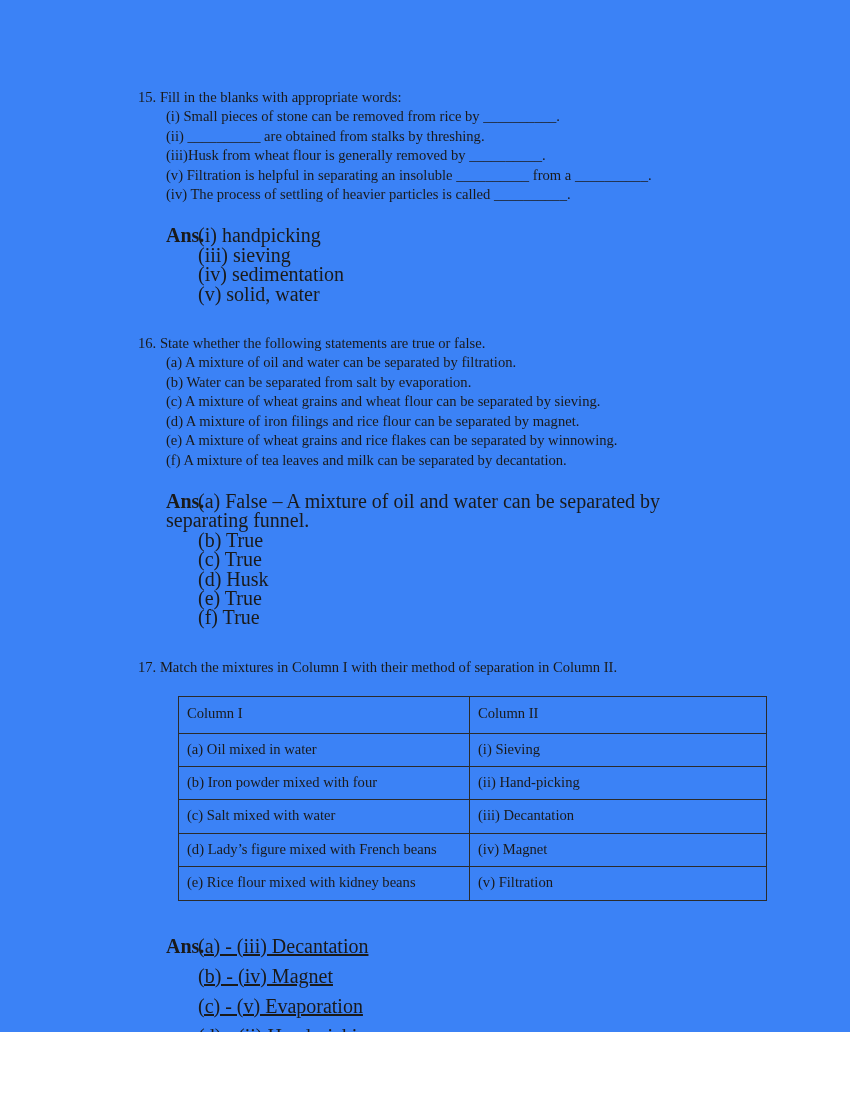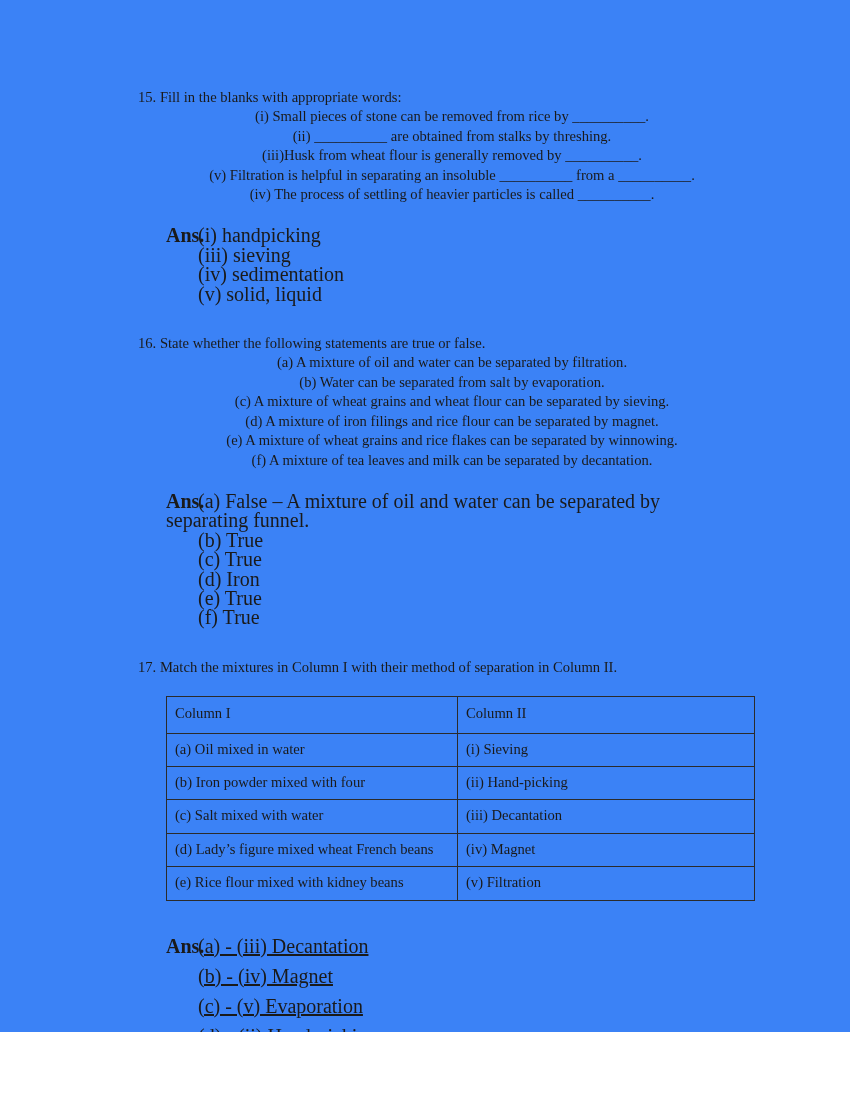--- a/index.html
+++ b/index.html
@@ -35,21 +35,20 @@
     font-size: 14.6px;
     line-height: 19.4px;
     text-indent: -28px;
     padding-left: 28px;
     white-space: pre-wrap;
   }
   .sub-list {
     list-style: none;
     margin: 0;
     padding: 0 0 0 28px;
-    text-align: center;
   }
   .sub-item {
     font-size: 14.6px;
     line-height: 19.4px;
     white-space: pre-wrap;
   }
 
   
   .ans-block {
     padding-left: 28px;
@@ -71,21 +70,21 @@
   .ans-block.spaced .ans-row { line-height: 30px; text-decoration: underline; }
 
   .gap-sm { height: 19px; }
   .gap-md { height: 22px; }
   .gap-lg { height: 30px; }
 
   
   .match-table {
     border-collapse: collapse;
     width: 570px;
-    margin-left: 28px;
+    margin-left: 40px;
     table-layout: fixed;
   }
   .match-table td {
     border: 1px solid #2b2b2b;
     font-size: 14.6px;
     line-height: 19.4px;
     padding: 6px 0 7px 8px;
     vertical-align: top;
   }
   .match-table .col-1 { width: 282px; }
@@ -105,42 +104,42 @@
         <li class="sub-item">(ii) __________ are obtained from stalks by threshing.</li>
         <li class="sub-item">(iii)Husk from wheat flour is generally removed by __________.</li>
         <li class="sub-item">(v) Filtration is helpful in separating an insoluble __________ from a __________.</li>
         <li class="sub-item">(iv) The process of settling of heavier particles is called __________.</li>
       </ul>
       <div class="gap-md"></div>
       <div class="ans-block">
         <div class="ans-row"><span class="ans-tag">Ans.</span><span>(i) handpicking</span></div>
         <div class="ans-row"><span class="ans-pad"></span><span>(iii) sieving</span></div>
         <div class="ans-row"><span class="ans-pad"></span><span>(iv) sedimentation</span></div>
-        <div class="ans-row"><span class="ans-pad"></span><span>(v) solid, liquid</span></div>
+        <div class="ans-row"><span class="ans-pad"></span><span>(v) solid, water</span></div>
       </div>
     </div>
 
     <div class="gap-lg"></div>
 
     <div class="qblock">
       <div class="q-head">16. State whether the following statements are true or false.</div>
       <ul class="sub-list">
         <li class="sub-item">(a) A mixture of oil and water can be separated by filtration.</li>
         <li class="sub-item">(b) Water can be separated from salt by evaporation.</li>
         <li class="sub-item">(c) A mixture of wheat grains and wheat flour can be separated by sieving.</li>
         <li class="sub-item">(d) A mixture of iron filings and rice flour can be separated by magnet.</li>
         <li class="sub-item">(e) A mixture of wheat grains and rice flakes can be separated by winnowing.</li>
         <li class="sub-item">(f) A mixture of tea leaves and milk can be separated by decantation.</li>
       </ul>
       <div class="gap-md"></div>
       <div class="ans-block">
         <div class="ans-row"><span class="ans-tag">Ans.</span><span>(a) False – A mixture of oil and water can be separated by separating funnel.</span></div>
         <div class="ans-row"><span class="ans-pad"></span><span>(b) True</span></div>
         <div class="ans-row"><span class="ans-pad"></span><span>(c) True</span></div>
-        <div class="ans-row"><span class="ans-pad"></span><span>(d) Iron</span></div>
+        <div class="ans-row"><span class="ans-pad"></span><span>(d) Husk</span></div>
         <div class="ans-row"><span class="ans-pad"></span><span>(e) True</span></div>
         <div class="ans-row"><span class="ans-pad"></span><span>(f) True</span></div>
       </div>
     </div>
 
     <div class="gap-lg"></div>
 
     <div class="qblock">
       <div class="q-head">17. Match the mixtures in Column I with their method of separation in Column II.</div>
       <div class="gap-sm"></div>
@@ -157,21 +156,21 @@
           </tr>
           <tr>
             <td class="col-1">(b) Iron powder mixed with four</td>
             <td class="col-2">(ii) Hand-picking</td>
           </tr>
           <tr>
             <td class="col-1">(c) Salt mixed with water</td>
             <td class="col-2">(iii) Decantation</td>
           </tr>
           <tr>
-            <td class="col-1">(d) Lady’s figure mixed wheat French beans</td>
+            <td class="col-1">(d) Lady’s figure mixed with French beans</td>
             <td class="col-2">(iv) Magnet</td>
           </tr>
           <tr>
             <td class="col-1">(e) Rice flour mixed with kidney beans</td>
             <td class="col-2">(v) Filtration</td>
           </tr>
         </tbody>
       </table>
 
       <div class="gap-lg"></div>

